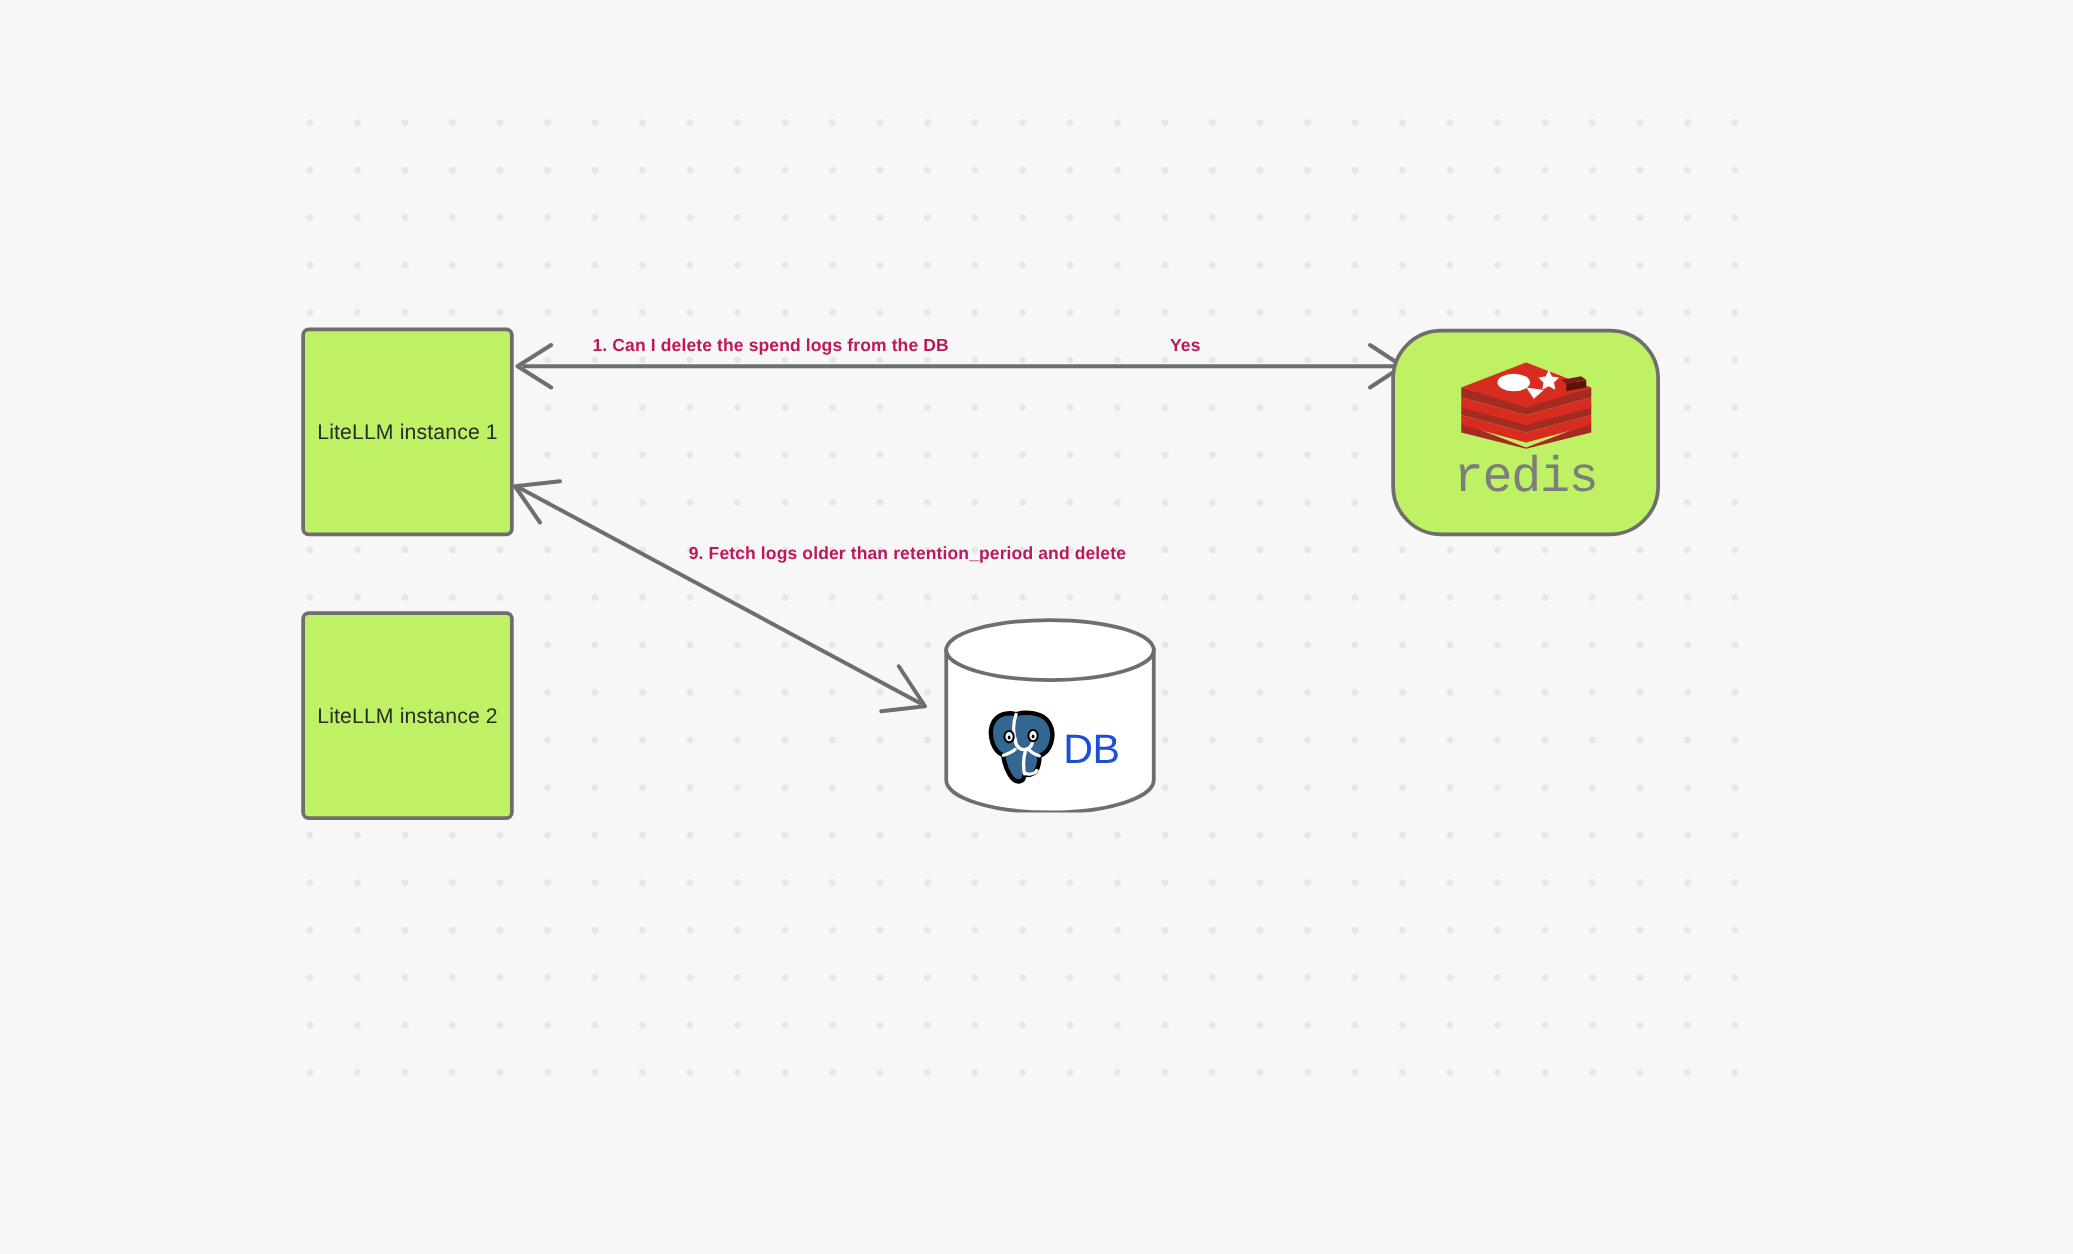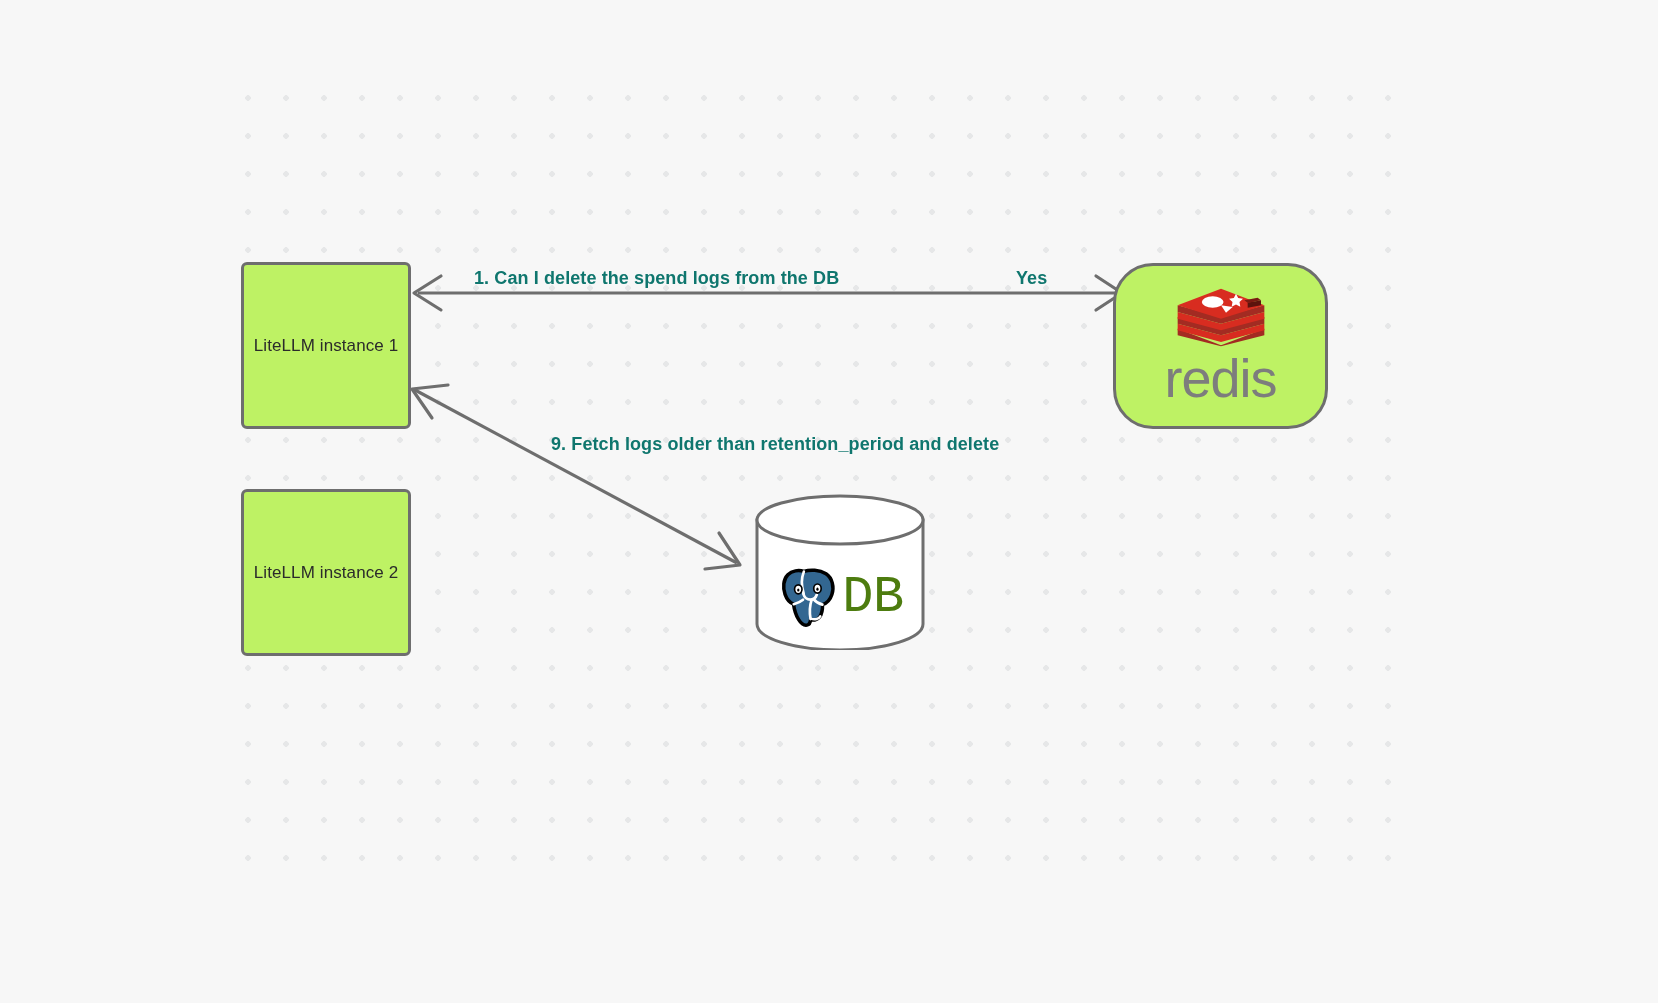--- a/index.html
+++ b/index.html
@@ -109,39 +109,39 @@
     left: 0;
     top: 52px;
     width: 172px;
     height: 104px;
     display: flex;
     align-items: center;
     justify-content: center;
     gap: 0px;
   }
   .db-text {
-    font-size: 52px;
-    color: #4d7c0f;
-    font-family: Liberation Mono, monospace;
+    font-size: 33px;
+    color: #1d4ed8;
+    font-family: Liberation Sans, sans-serif;
     letter-spacing: -0.5px;
     line-height: 1;
   }
 
   
   .edge-label {
     position: absolute;
     font-family: "Liberation Sans", sans-serif;
     font-weight: bold;
-    font-size: 18px;
-    color: #0f766e;
+    font-size: 14px;
+    color: #be185d;
     white-space: nowrap;
     letter-spacing: 0.1px;
   }
   #label-step-1 { left: 474px; top: 268px; }
-  #label-yes    { left: 1016px; top: 268px; }
+  #label-yes    { left: 936px; top: 268px; }
   #label-step-2 { left: 551px; top: 434px; }
 </style>
 </head>
 <body>
 
 <div id="canvas">
 
   <div id="dot-grid"></div>
 
   <svg id="edges" viewBox="0 0 1658 1003" width="1658" height="1003" xmlns="http://www.w3.org/2000/svg">
@@ -198,21 +198,21 @@
         <ellipse cx="46" cy="18" rx="13" ry="7" fill="#ffffff"></ellipse>
 
         <path d="M74 8 L76.6 13.2 L82.4 14 L78.2 18 L79.2 23.8 L74 21 L68.8 23.8 L69.8 18 L65.6 14 L71.4 13.2 Z" fill="#ffffff"></path>
 
         <path d="M56 22 L70 24 L62 31 Z" fill="#ffffff"></path>
 
         <path d="M84 16 L100 13 L104 16 L88 19 Z" fill="#7a1a12"></path>
         <path d="M88 19 L104 16 L104 22 L88 25 Z" fill="#5c130d"></path>
       </svg>
 
-      <div style="font-family:Liberation Sans, sans-serif;font-size:54px;color:#7d7d7d;letter-spacing:-1px;line-height:1;margin-top:4px;">
+      <div style="font-family:Liberation Mono, monospace;font-size:40px;color:#7d7d7d;letter-spacing:-1px;line-height:1;margin-top:4px;">
         <span>redis</span>
       </div>
     </div>
   </div>
 
   <div id="node-db">
     <svg class="cyl" width="172" height="156" viewBox="0 0 172 156" xmlns="http://www.w3.org/2000/svg">
       <path d="M3 26 L3 130 A83 26 0 0 0 169 130 L169 26 Z" fill="#ffffff" stroke="#6e6e6e" stroke-width="3"></path>
       <ellipse cx="86" cy="26" rx="83" ry="24" fill="#ffffff" stroke="#6e6e6e" stroke-width="3"></ellipse>
     </svg>

